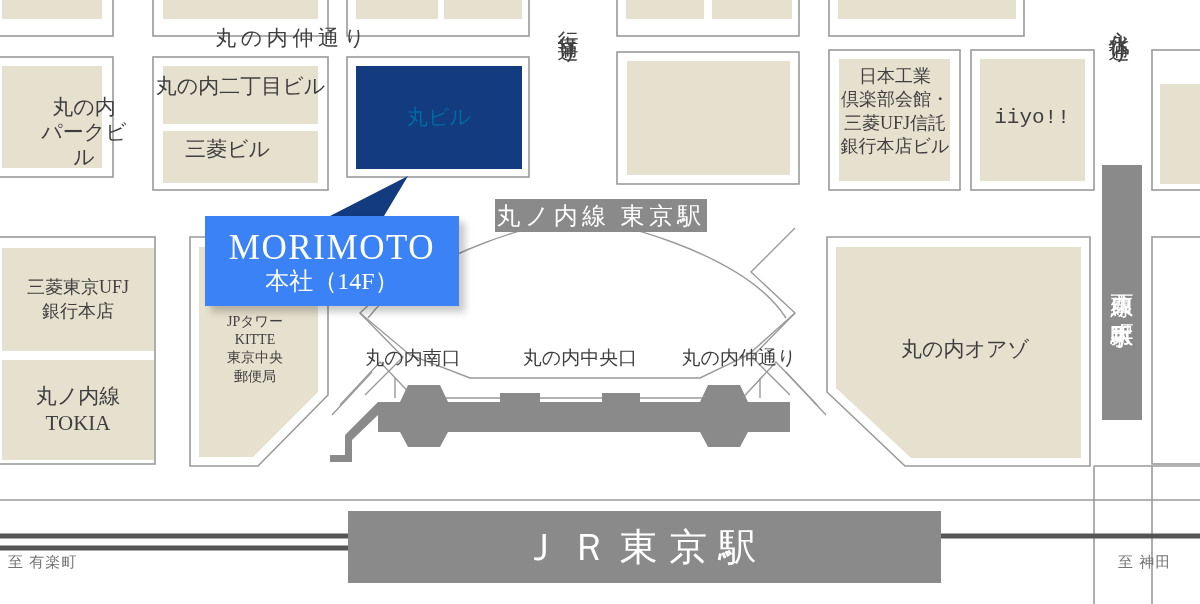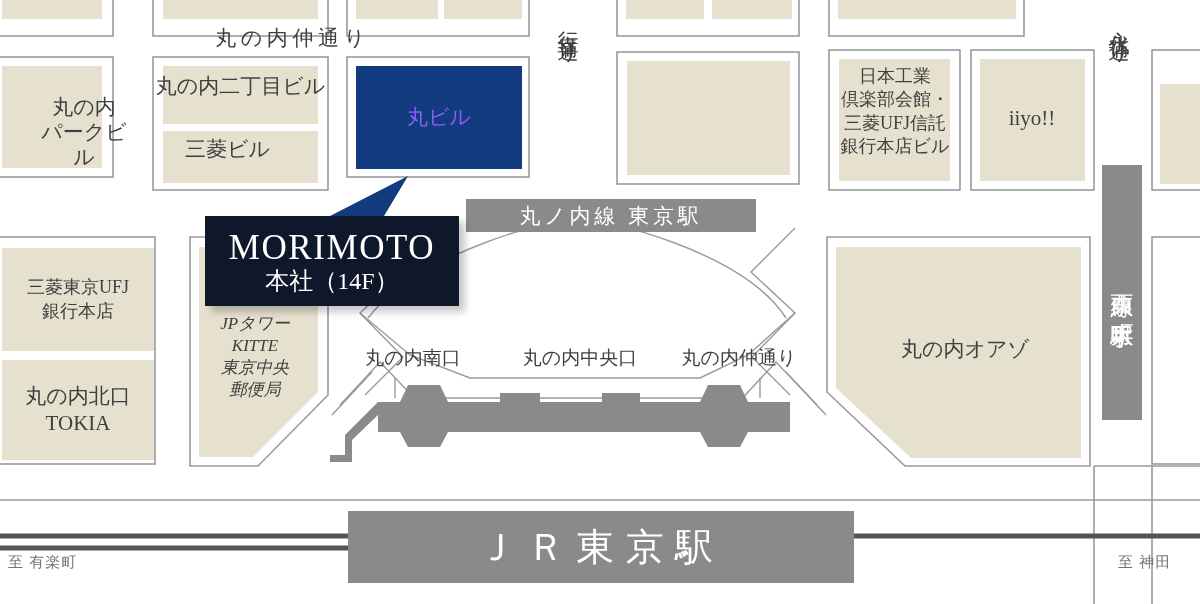--- a/index.html
+++ b/index.html
@@ -25,53 +25,53 @@
     -webkit-font-smoothing:antialiased;
   }
   .lbl.v{
     writing-mode:vertical-rl;
     text-orientation:upright;
     white-space:nowrap;
     line-height:1.05;
   }
   .bld-lbl{font-size:21px;}
   .bld-lbl.sm{font-size:18px;}
-  .bld-lbl.xs{font-size:17px;font-style:italic;}
+  .bld-lbl.xs{font-size:14px;}
   .road-lbl{font-size:21px;letter-spacing:.22em;}
   .exit-lbl{font-size:19px;font-family:Liberation Mono, monospace;}
   .dir-lbl{font-size:15px;letter-spacing:.08em;color:#737373;}
 
   
   .plate{
     position:absolute;
     background:#8a8a8a;
     color:#ffffff;
     display:flex;align-items:center;justify-content:center;
     font-family:"Liberation Serif","DejaVu Serif",serif;
   }
   #plate-marunouchi-line{
-    left:466px;top:199px;width:290px;height:33px;
-    font-size:21px;letter-spacing:.18em;
+    left:495px;top:199px;width:212px;height:33px;
+    font-size:24px;letter-spacing:.18em;
   }
   #plate-jr-tokyo{
-    left:348px;top:511px;width:506px;height:72px;
+    left:348px;top:511px;width:593px;height:72px;
     font-size:38px;letter-spacing:.30em;
   }
   #plate-tozai{
     left:1102px;top:165px;width:40px;height:255px;
     font-size:23px;
     writing-mode:vertical-rl;text-orientation:upright;
     letter-spacing:.04em;
     line-height:1;
   }
 
   
   #morimoto-callout{
     position:absolute;left:205px;top:216px;width:254px;height:90px;
-    background:#0f172a;
+    background:#3b82f6;
     box-shadow:6px 6px 7px rgba(0,0,0,.22);
     color:#ffffff;
     display:flex;flex-direction:column;
     align-items:center;justify-content:center;
     z-index:6;
   }
   #morimoto-title{
     font-size:35px;letter-spacing:.045em;line-height:1;
     font-family:"Liberation Serif","DejaVu Serif",serif;
   }
@@ -243,34 +243,34 @@
     <path d="M408,176 L372,236 L330,216 Z" fill="#123b80"></path>
   </svg>
 
   <div class="lbl bld-lbl" id="lbl-marunouchi-park" style="left:2px;top:95px;width:100px;padding-left:32px;">丸の内
 パークビル</div>
 
   <div class="lbl bld-lbl" id="lbl-marunouchi-2chome" style="left:138px;top:74px;width:205px;">丸の内二丁目ビル</div>
 
   <div class="lbl bld-lbl" id="lbl-mitsubishi" style="left:150px;top:137px;width:155px;">三菱ビル</div>
 
-  <div class="lbl bld-lbl" id="lbl-maru-biru" style="left:356px;top:105px;width:166px;color:#8b5cf6;">丸ビル</div>
+  <div class="lbl bld-lbl" id="lbl-maru-biru" style="left:356px;top:105px;width:166px;color:#0369a1;">丸ビル</div>
 
 
   <div class="lbl bld-lbl sm" id="lbl-nihon-kogyo" style="left:820px;top:65px;width:150px;line-height:1.30;">日本工業
 倶楽部会館・
 三菱UFJ信託
 銀行本店ビル</div>
 
-  <div class="lbl bld-lbl" id="lbl-iiyo" style="left:980px;top:106px;width:104px;">iiyo!!</div>
+  <div class="lbl bld-lbl" id="lbl-iiyo" style="left:980px;top:106px;width:104px;font-family:Liberation Mono, monospace;">iiyo!!</div>
 
   <div class="lbl bld-lbl sm" id="lbl-mufg" style="left:2px;top:275px;width:152px;line-height:1.35;">三菱東京UFJ
 銀行本店</div>
 
-  <div class="lbl bld-lbl" id="lbl-tokia" style="left:2px;top:383px;width:152px;line-height:1.30;">丸の内北口
+  <div class="lbl bld-lbl" id="lbl-tokia" style="left:2px;top:383px;width:152px;line-height:1.30;">丸ノ内線
 TOKIA</div>
 
   <div class="lbl bld-lbl xs" id="lbl-jptower" style="left:199px;top:313px;width:112px;line-height:1.30;">JPタワー
 KITTE
 東京中央
 郵便局</div>
 
   <div class="lbl bld-lbl" id="lbl-oazo" style="left:880px;top:337px;width:170px;">丸の内オアゾ</div>
 
   <div class="lbl road-lbl" id="lbl-road-nakadori" style="left:185px;top:26px;width:215px;">丸の内仲通り</div>

